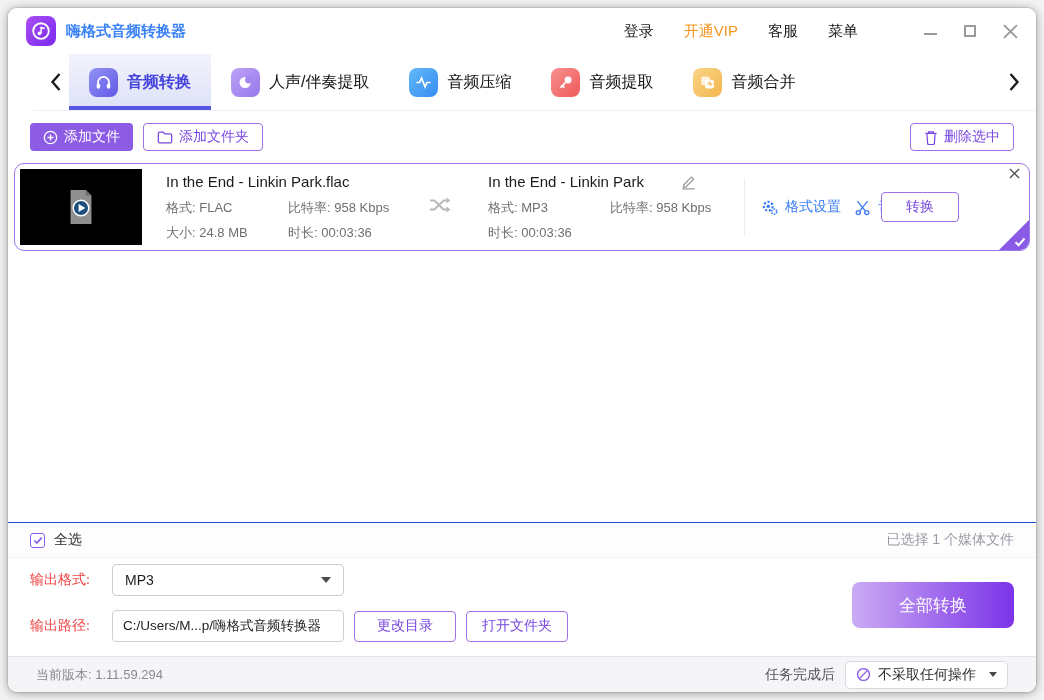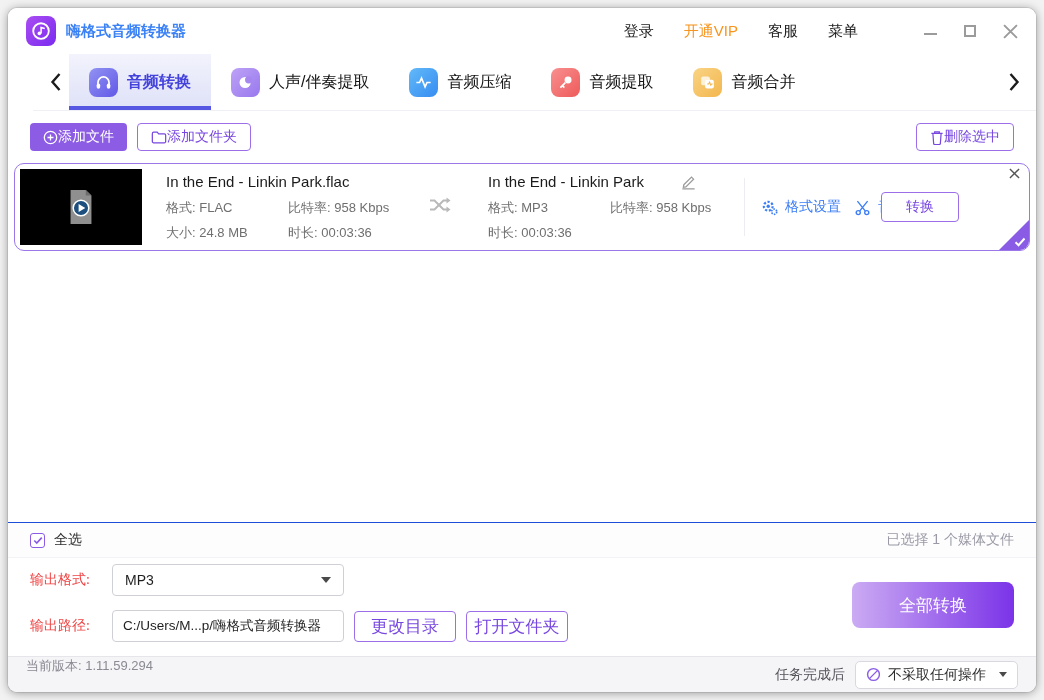--- a/index.html
+++ b/index.html
@@ -34,21 +34,21 @@
   .tab.active { color:#4443DC; font-weight:700; background:linear-gradient(180deg,#f2f3fc 0%,#dee1f8 100%); }
   .tab.active::after { content:""; position:absolute; left:0; right:0; bottom:0; height:4px; background:#5557E2; }
   .tabicon { width:29px; height:29px; border-radius:8px; display:flex; align-items:center; justify-content:center; flex:none; }
   .ti-convert  { background:linear-gradient(135deg,#9193f2,#6258e8); }
   .ti-compress { background:linear-gradient(135deg,#62b9f8,#368df2); }
   .ti-vocal    { background:linear-gradient(135deg,#bda2f6,#9878ee); }
   .ti-merge    { background:linear-gradient(135deg,#f9d484,#f3b64e); }
   .ti-extract  { background:linear-gradient(135deg,#f89090,#ef5a5a); }
   
   .toolbar { display:flex; align-items:center; gap:10px; padding:12px 22px 10px; flex:none; }
-  .btn { height:28px; padding:0 13px; border-radius:4px; display:inline-flex; align-items:center; font-size:14px; cursor:pointer; user-select:none; }
+  .btn { height:28px; padding:0 13px; border-radius:4px; display:inline-flex; align-items:center; gap:6px; font-size:14px; cursor:pointer; user-select:none; }
   .btn-fill { background:#8d5ce5; color:#fff; }
   .btn-outline { background:#fff; border:1px solid #9c6fe9; color:#7747e0; }
   .btn-delete { margin-left:auto; }
   
   .list { flex:1; padding:2px 6px; position:relative; background:#fff; }
   .card { position:relative; height:88px; border:1px solid #9b77ea; border-radius:10px; background:#fff; display:flex; align-items:center; overflow:hidden; }
   .thumb { width:122px; height:76px; background:#000; margin-left:5px; flex:none; display:flex; align-items:center; justify-content:center; }
   .src-block { margin-left:24px; width:260px; flex:none; }
   .block-title { font-size:15px; color:#1b1b1b; margin-bottom:9px; white-space:nowrap; }
   .info-grid { display:grid; grid-template-columns:122px auto; row-gap:7px; font-size:13px; color:#6f6f6f; white-space:nowrap; }
@@ -69,24 +69,24 @@
   .select-all-label { margin-left:9px; font-size:14px; color:#2e2e2e; }
   .selected-info { margin-left:auto; font-size:14px; color:#9a9aa6; }
   
   .output-area { padding:6px 22px 14px; position:relative; flex:none; background:#fff; }
   .out-row { display:flex; align-items:center; height:32px; }
   .out-row + .out-row { margin-top:14px; }
   .out-label { font-size:14px; color:#ef4444; width:82px; flex:none;font-family:Liberation Serif, serif; }
   .selectbox { width:232px; height:32px; border:1px solid #cfcfd6; border-radius:4px; display:flex; align-items:center; justify-content:space-between; padding:0 12px; font-size:14px; color:#1f1f1f; background:#fff; cursor:pointer; }
   .tri-down { width:0; height:0; border-left:5px solid transparent; border-right:5px solid transparent; border-top:6px solid #4a4a4a; }
   .path-input { width:232px; height:32px; border:1px solid #cfcfd6; border-radius:4px; padding:0 10px; font-size:13.5px; color:#1f1f1f; font-family:"Liberation Sans", sans-serif; outline:none; background:#fff; }
-  .out-btn { margin-left:10px; width:102px; height:31px; border-radius:4px; border:1px solid #9c6fe9; color:#7747e0; background:#fff; display:flex; align-items:center; justify-content:center; font-size:17px; cursor:pointer; }
+  .out-btn { margin-left:10px; width:102px; height:31px; border-radius:4px; border:1px solid #9c6fe9; color:#7747e0; background:#fff; display:flex; align-items:center; justify-content:center; font-size:14px; cursor:pointer; }
   .convert-all { position:absolute; right:22px; top:24px; width:162px; height:46px; border-radius:8px; background:linear-gradient(90deg,#cbabf3 0%,#7b33e8 100%); color:#fff; font-size:17px; display:flex; align-items:center; justify-content:center; cursor:pointer; }
   
-  .statusbar { height:36px; background:#f5f5f8; border-top:1px solid #e6e6ea; display:flex; padding:0 18px; flex:none; font-size:13px; color:#8a8a92; }
+  .statusbar { height:36px; background:#f5f5f8; border-top:1px solid #e6e6ea; display:flex; align-items:center; padding:0 28px; flex:none; font-size:13px; color:#8a8a92; }
   .sb-right { margin-left:auto; display:flex; align-items:center; gap:10px; }
   .sb-after-label { font-size:14px; color:#55555c; }
   .sb-dropdown { background:#fff; border:1px solid #d8d8de; border-radius:5px; height:28px; padding:0 10px; display:flex; align-items:center; gap:7px; font-size:14px; color:#2c2c2c; cursor:pointer; }
   .sb-dropdown .tri-down { margin-left:6px; border-top-width:5px; border-left-width:4px; border-right-width:4px; }
 </style>
 </head>
 <body>
 
 <div class="window">
 

